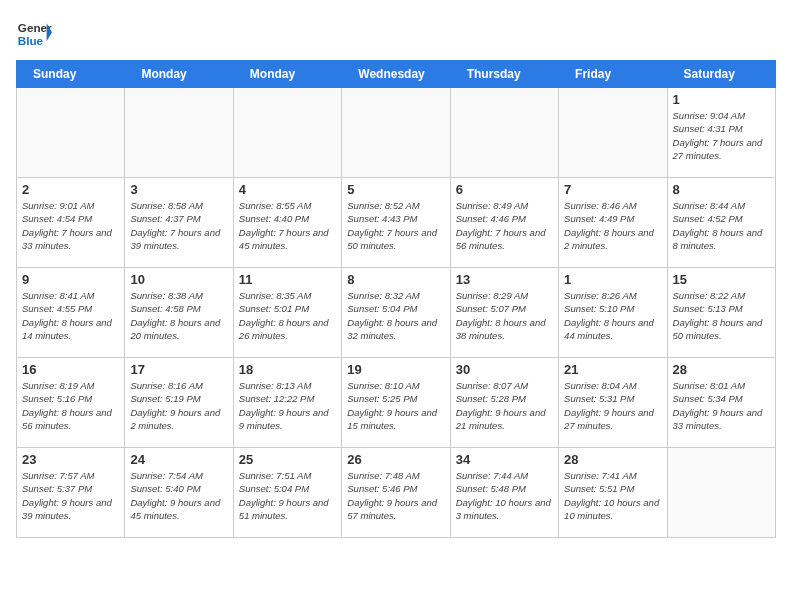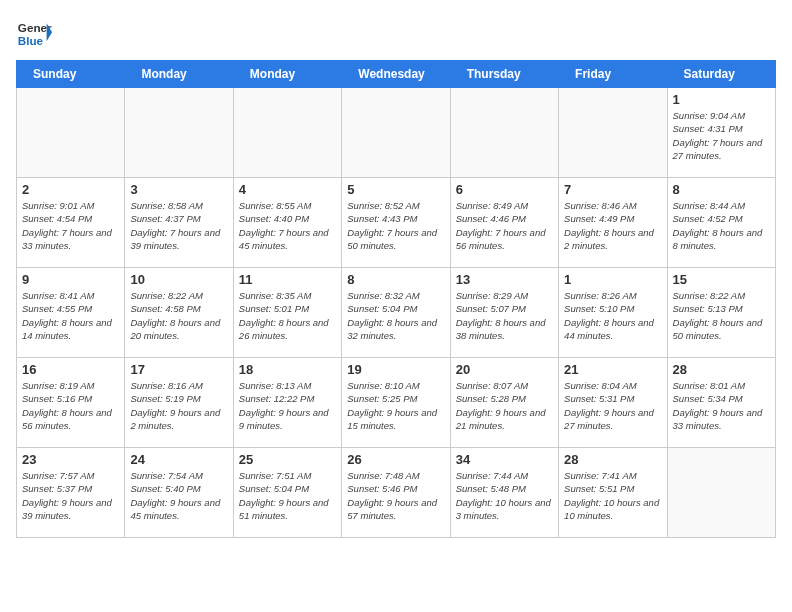--- a/index.html
+++ b/index.html
@@ -168,21 +168,21 @@
       </tr>
       <tr>
         <td>
           <span class="day-number">9</span>
           <div class="day-info">Sunrise: 8:41 AM
 Sunset: 4:55 PM
 Daylight: 8 hours and 14 minutes.</div>
         </td>
         <td>
           <span class="day-number">10</span>
-          <div class="day-info">Sunrise: 8:22 AM
+          <div class="day-info">Sunrise: 8:38 AM
 Sunset: 4:58 PM
 Daylight: 8 hours and 20 minutes.</div>
         </td>
         <td>
           <span class="day-number">11</span>
           <div class="day-info">Sunrise: 8:35 AM
 Sunset: 5:01 PM
 Daylight: 8 hours and 26 minutes.</div>
         </td>
         <td>
@@ -229,21 +229,21 @@
 Sunset: 12:22 PM
 Daylight: 9 hours and 9 minutes.</div>
         </td>
         <td>
           <span class="day-number">19</span>
           <div class="day-info">Sunrise: 8:10 AM
 Sunset: 5:25 PM
 Daylight: 9 hours and 15 minutes.</div>
         </td>
         <td>
-          <span class="day-number">20</span>
+          <span class="day-number">30</span>
           <div class="day-info">Sunrise: 8:07 AM
 Sunset: 5:28 PM
 Daylight: 9 hours and 21 minutes.</div>
         </td>
         <td>
           <span class="day-number">21</span>
           <div class="day-info">Sunrise: 8:04 AM
 Sunset: 5:31 PM
 Daylight: 9 hours and 27 minutes.</div>
         </td>

